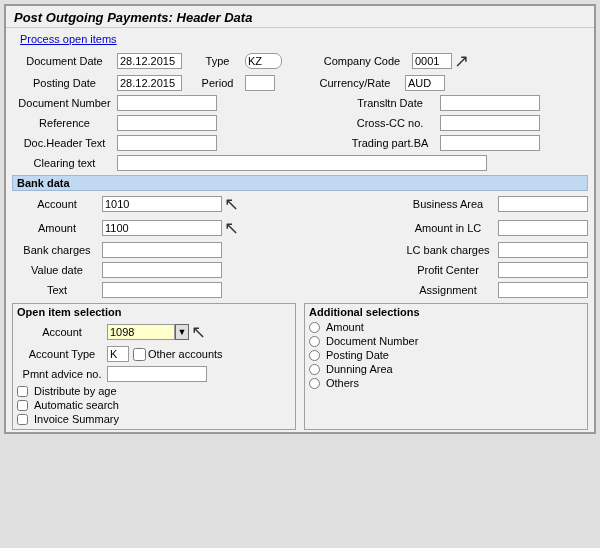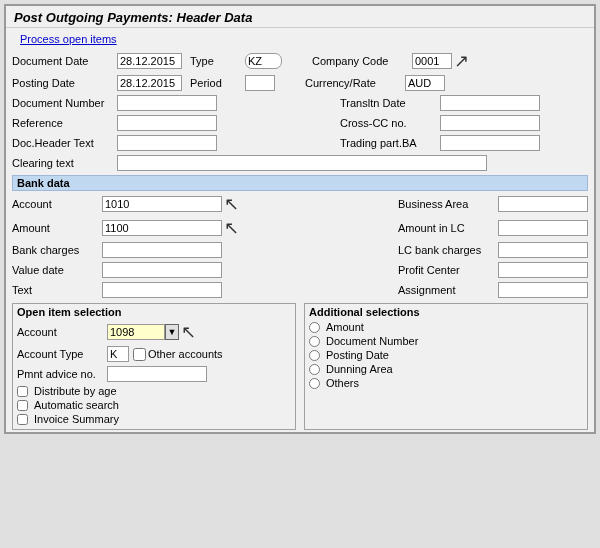--- a/index.html
+++ b/index.html
@@ -37,20 +37,21 @@
     }
     .form-row {
       display: flex;
       align-items: center;
       margin-bottom: 2px;
       min-height: 18px;
     }
     .label {
       color: #000;
       white-space: nowrap;
+      text-align: center;
     }
     .label-col-1 {
       width: 105px;
       min-width: 105px;
     }
     .label-col-mid {
       width: 55px;
       min-width: 55px;
     }
     .label-col-right {
@@ -262,21 +263,21 @@
     </div>
 
     <div class="bottom-section" style="margin-top:4px;">
 
       <div class="open-item-section">
         <div class="section-title">Open item selection</div>
 
         <div class="form-row">
           <span class="label" style="width:90px;">Account</span>
           <div class="input-with-btn">
-            <input class="input-field input-yellow" style="width: 58px;" type="text" value="1098">
+            <input class="input-field input-yellow" style="width: 68px;" type="text" value="1098">
             <button class="small-btn">▼</button>
           </div>
           <span style="color:#333; font-size:18px; margin-left:2px;">↖</span>
         </div>
 
         <div class="form-row">
           <span class="label" style="width:90px;">Account Type</span>
           <input class="input-field" style="width: 22px;" type="text" value="K">
           <span style="width:4px;"></span>
           <input type="checkbox" style="">

